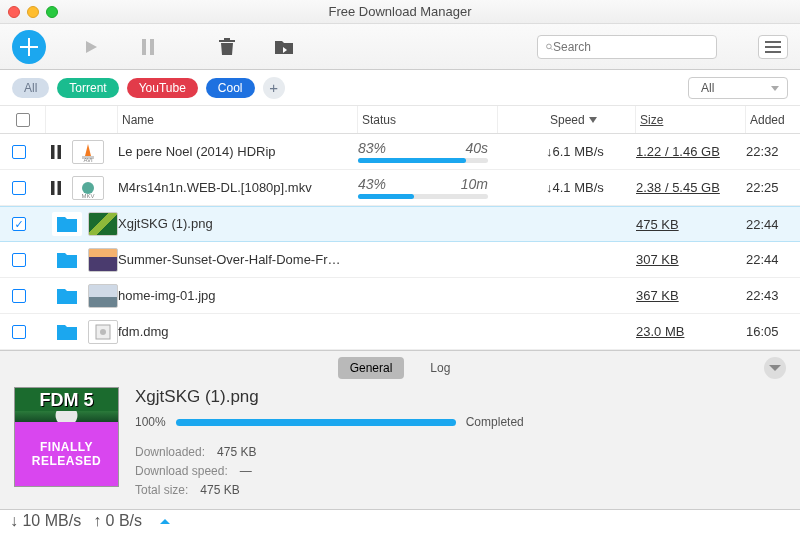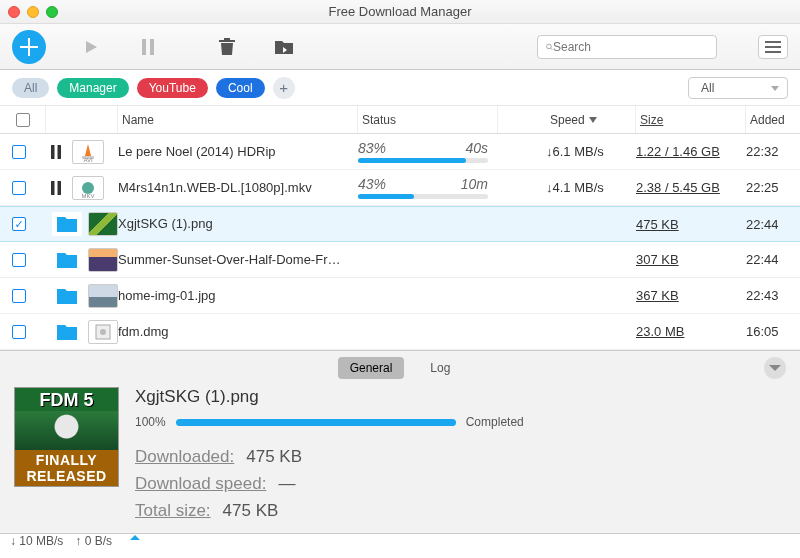--- a/index.html
+++ b/index.html
@@ -77,30 +77,30 @@
 
 .details { background:#f2f2f2; border-top:1px solid #ccc; padding:0; }
 .dtabs { height:34px; display:flex; align-items:center; justify-content:center; gap:14px; position:relative; }
 .dtab { font-size:12px; padding:4px 12px; border-radius:4px; color:#555; cursor:pointer;}
 .dtab.active { background:#b9b9b9; color:#000000;}
 .collapse-btn { position:absolute; right:14px; top:6px; width:22px; height:22px; border-radius:50%; background:#ddd; display:flex; align-items:center; justify-content:center; cursor:pointer; }
 .dbody { display:flex; padding:2px 14px 8px 14px; gap:16px; }
 .dimg { width:105px; height:100px; background:#1b6b2e; position:relative; border:1px solid #999; display:flex; flex-direction:column; justify-content:space-between; color:#fff; font-weight:bold; font-family:Impact,sans-serif; text-align:center;}
 .dimg .top { font-size:18px; padding-top:2px; text-shadow:1px 1px #000;}
 .dimg .mid { flex:1; background:radial-gradient(circle at 50% 40%, #e8e8e8 20%, transparent 22%), linear-gradient(#2a7a3a,#154a26);}
-.dimg .bot { font-size:14px; background:#a16207; padding:2px 0; letter-spacing:0.5px;}
+.dimg .bot { font-size:12px; background:#d946ef; padding:18px 0; letter-spacing:0.5px;}
 .dinfo { flex:1; }
 .dname { font-size:17px; color:#333; margin-bottom:8px; }
 .dprog { display:flex; align-items:center; gap:10px; font-size:12px; color:#555; margin-bottom:14px;}
 .dprog .bar { flex:0 0 280px; height:7px; background:#1ba7ef; border-radius:4px;}
-.dmeta { font-size:17px; color:#888; line-height:1.6;text-decoration:underline;}
+.dmeta { font-size:12px; color:#888; line-height:1.6;}
 .dmeta .v { color:#555; display:inline-block; margin-left:12px;}
 
 
-.footer { height:24px; border-top:1px solid #ccc; display:flex; align-items:flex-start; padding:0 10px; font-size:12px; color:#555; gap:12px; background:#fff;}
+.footer { height:24px; border-top:1px solid #ccc; display:flex; align-items:center; padding:0 10px; font-size:16px; color:#555; gap:12px; background:#fff;}
 .footer .caret { color:#1ba7ef; cursor:pointer; margin-left:6px;}
 
 svg { display:block; }
 </style>
 </head>
 <body>
 
 <div class="titlebar">
   <div class="traffic">
     <div class="dot r"></div>
@@ -150,21 +150,21 @@
     <svg width="16" height="12" viewBox="0 0 16 12" fill="#666">
         <rect width="16" height="2"></rect>
         <rect y="5" width="16" height="2"></rect>
         <rect y="10" width="16" height="2"></rect>
       </svg>
   </div>
 </div>
 
 <div class="tagsrow">
   <div class="pill all">All</div>
-  <div class="pill green">Manager</div>
+  <div class="pill green">Torrent</div>
   <div class="pill red">YouTube</div>
   <div class="pill blue">Cool</div>
   <div class="pill addtag">+</div>
   <div class="flexspace"></div>
   <div class="filter-dd">
     <span>All</span>
   </div>
 </div>
 
 <div class="thead">

